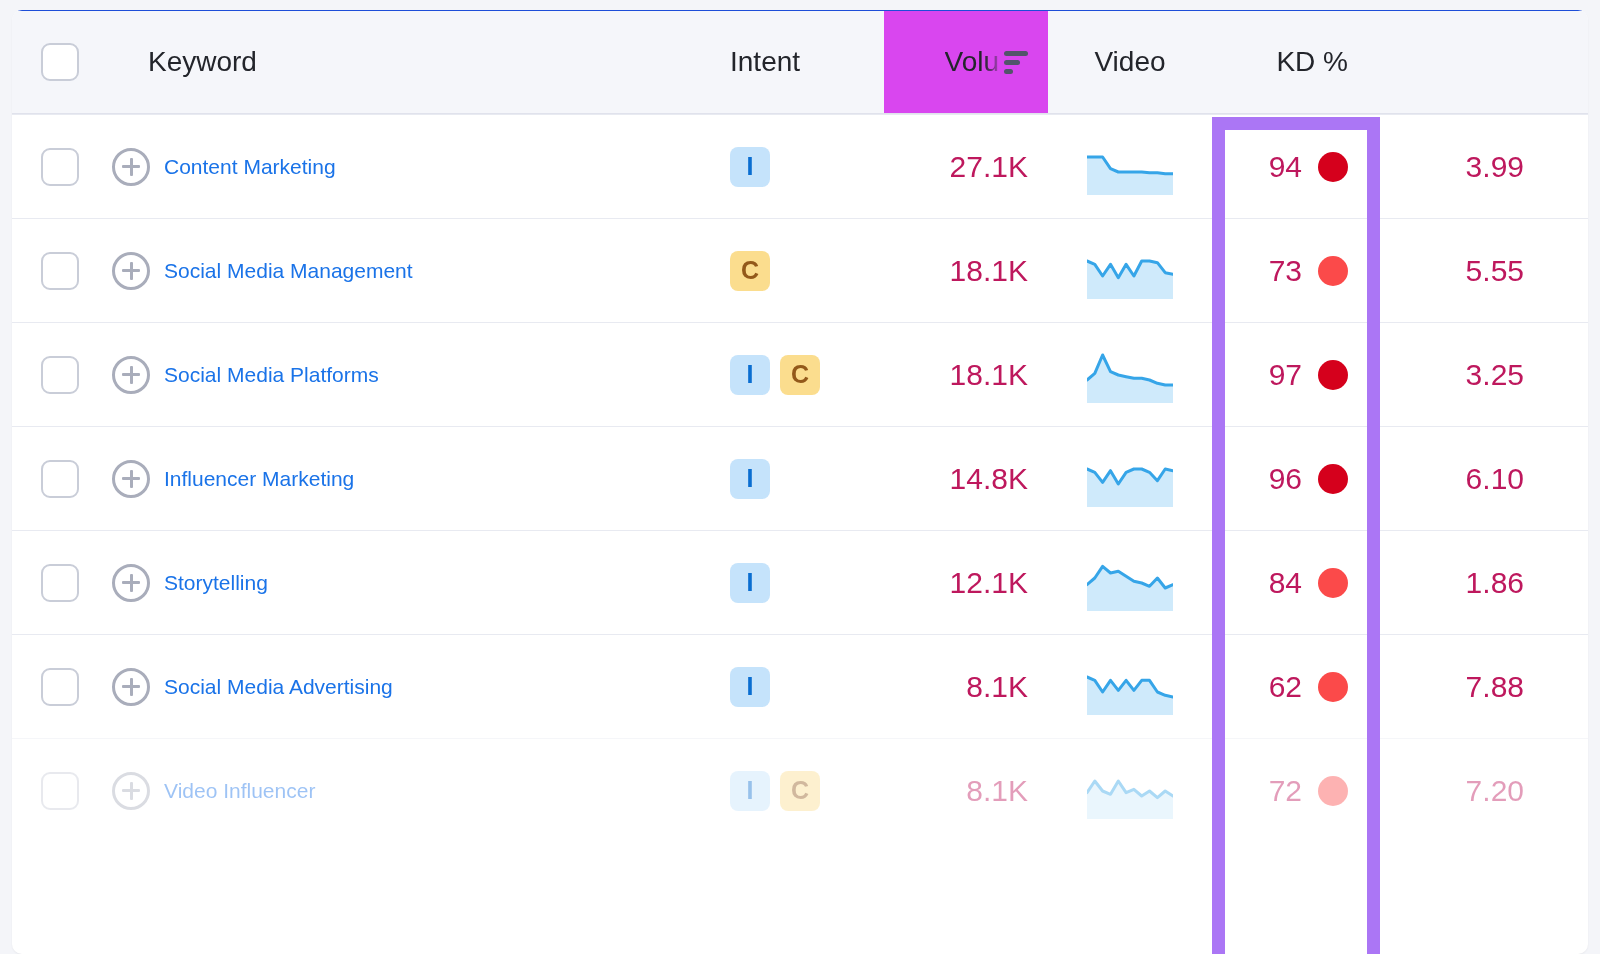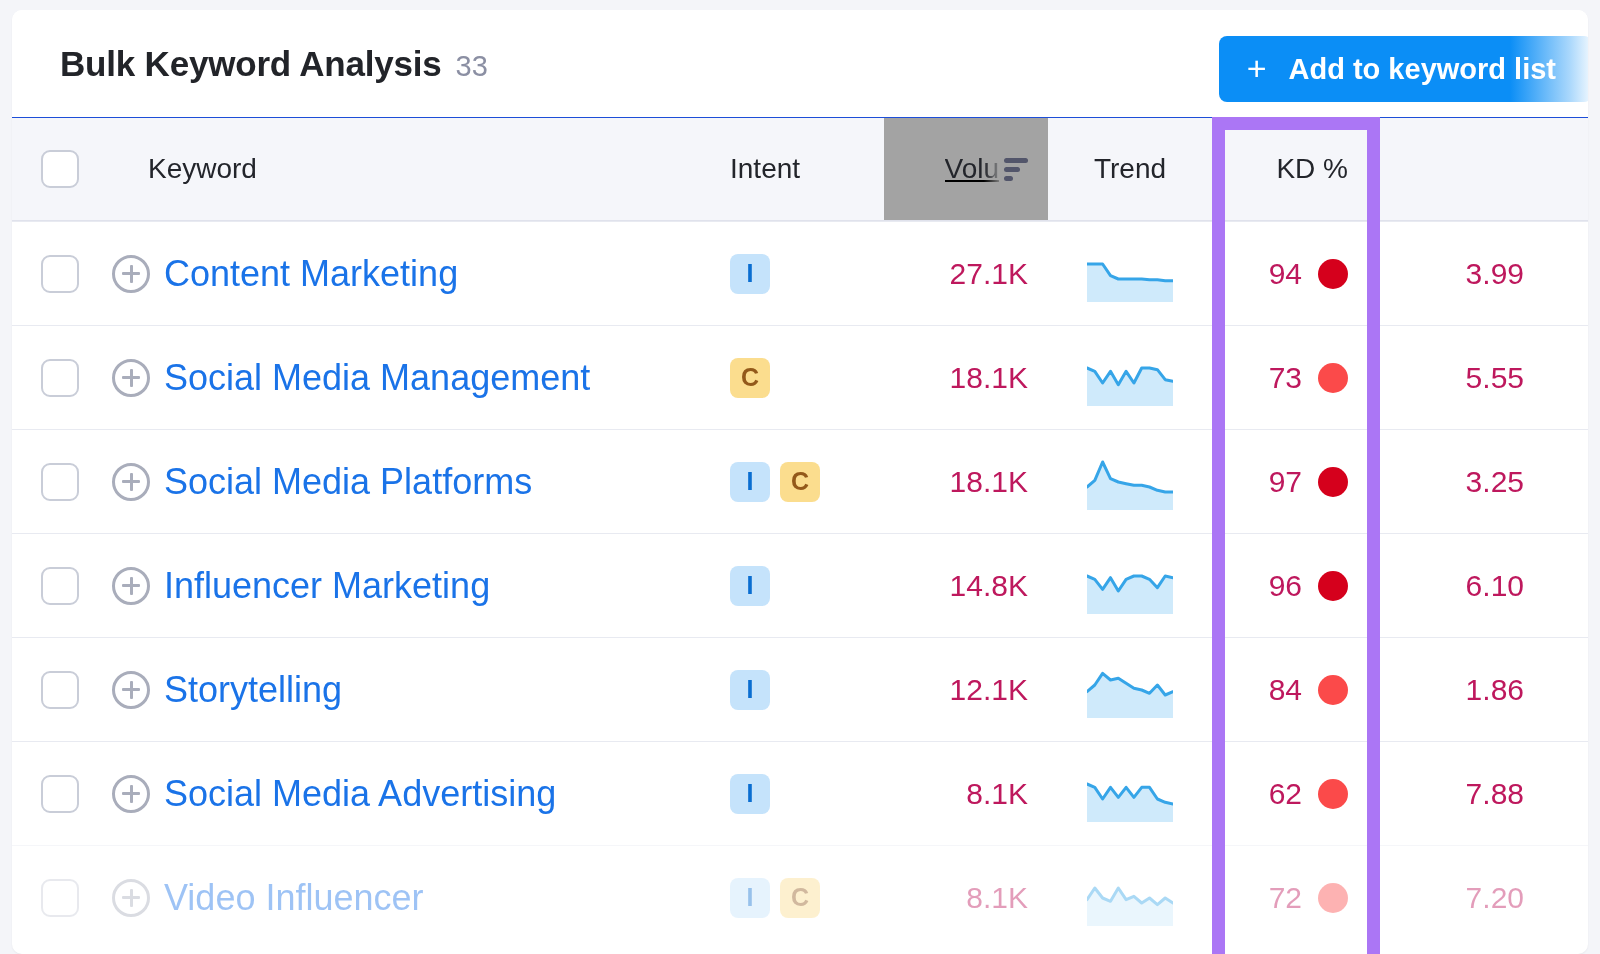--- a/index.html
+++ b/index.html
@@ -99,21 +99,21 @@
 
   
   .c-check  { width: 96px;  display: flex; justify-content: center; align-items: center; flex: none; }
   .c-kw     { width: 608px; flex: none; display: flex; align-items: center; gap: 14px; padding-left: 4px; }
   .c-intent { width: 168px; flex: none; display: flex; align-items: center; gap: 10px; padding-left: 14px;}
   .c-vol    { width: 164px; flex: none; display: flex; align-items: center; justify-content: flex-end; padding-right: 20px; height: 100%; }
   .c-trend  { width: 164px; flex: none; display: flex; align-items: center; justify-content: center; }
   .c-kd     { width: 168px; flex: none; display: flex; align-items: center; justify-content: flex-end; padding-right: 32px; gap: 16px; }
   .c-cpc    { width: 208px; flex: none; display: flex; align-items: center; justify-content: flex-end; padding-right: 64px; }
 
-  .row.header .c-vol { background: #a3a3a3; text-decoration: underline; }
+  .row.header .c-vol { background: #d946ef; }
 
   
   .hlabel {
     font-size: 28px;
     color: #23252b;
     font-weight: normal;
     white-space: nowrap;
   }
   .c-kw .hlabel { padding-left: 36px; }
 
@@ -148,21 +148,21 @@
     cursor: pointer;
     position: relative;
   }
   .plus-circle::before, .plus-circle::after {
     content: ""; position: absolute; background: #a9adbb; border-radius: 1px;
   }
   .plus-circle::before { width: 18px; height: 3px; }
   .plus-circle::after  { width: 3px; height: 18px; }
 
   .kw-link {
-    font-size: 36px;
+    font-size: 21px;
     color: #1a73e8;
     text-decoration: none;
     white-space: nowrap;
     cursor: pointer;
   }
 
   
   .badge {
     width: 40px; height: 40px;
     border-radius: 8px;
@@ -198,30 +198,20 @@
     pointer-events: none;
     z-index: 40;
   }
 </style>
 </head>
 <body>
 
 <div class="page">
   <div class="card">
 
-    <div class="titlebar">
-      <div class="title-group">
-        <span class="title-text">Bulk Keyword Analysis</span>
-        <span class="title-count">33</span>
-      </div>
-      <button class="add-btn">
-        <span class="plus-glyph">+</span>
-        <span>Add to keyword list</span>
-      </button>
-    </div>
 
     <div class="table">
 
       <div class="row header">
         <div class="c-check">
           <div class="checkbox"></div>
         </div>
         <div class="c-kw">
           <span class="hlabel">Keyword</span>
         </div>
@@ -232,21 +222,21 @@
           <span class="vol-head">
             <span class="vol-txt">Volu</span>
             <span class="sort-icon">
                 <i></i>
                 <i></i>
                 <i></i>
               </span>
           </span>
         </div>
         <div class="c-trend">
-          <span class="hlabel">Trend</span>
+          <span class="hlabel">Video</span>
         </div>
         <div class="c-kd">
           <span class="hlabel">KD %</span>
         </div>
       </div>
 
       <div id="rows-container">
           <div class="row">
             <div class="c-check">
               <div class="checkbox"></div>

